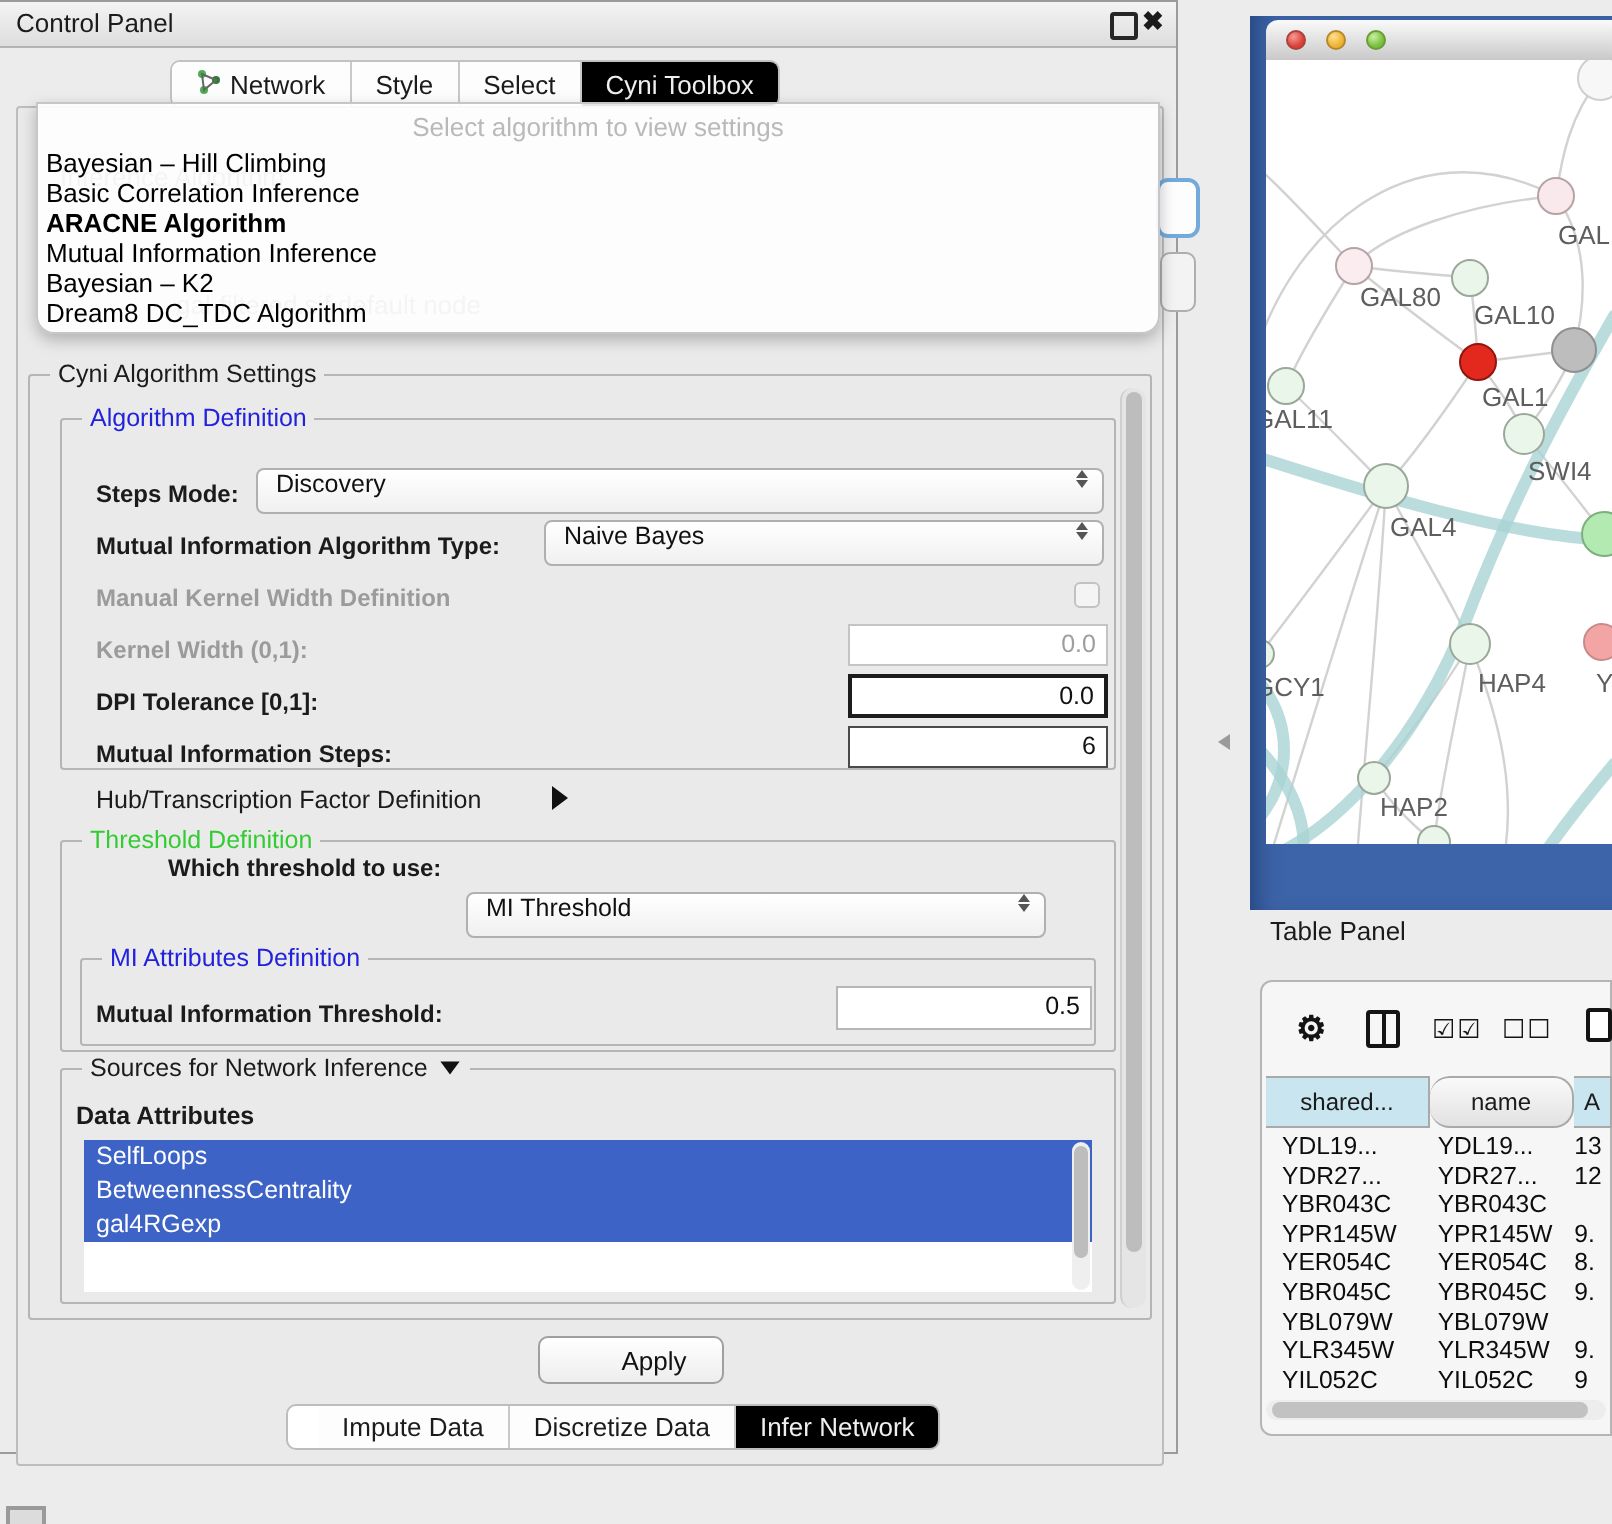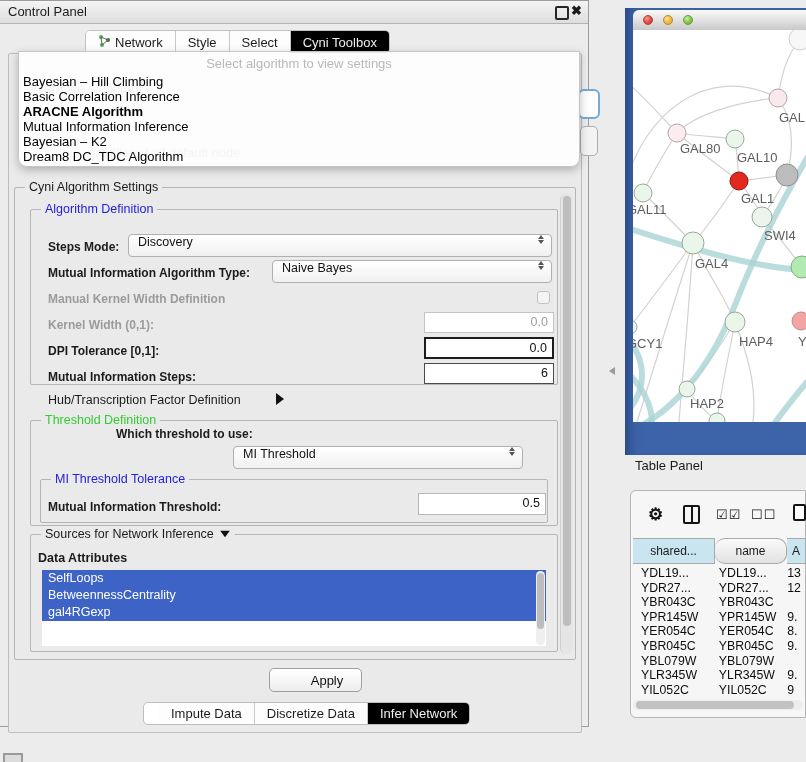--- a/index.html
+++ b/index.html
@@ -175,30 +175,30 @@
     <div class="abs field strong" style="left:424px;top:336px;width:130px;height:22px;">0.0</div>
     <span class="abs lbl" style="left:48px;top:369px;">Mutual Information Steps:</span>
     <div class="abs field norm" style="left:424px;top:362px;width:130px;height:21px;">6</div>
 
     <span class="abs" style="left:48px;top:392px;font-size:12.5px;color:#1b1b1b;">Hub/Transcription Factor Definition</span>
     <span class="abs tri-r" style="left:276px;top:392px;"></span>
 
     <div class="abs grp" style="left:30px;top:419px;width:528px;height:106px;">
       <span class="grp-title green">Threshold Definition</span>
     </div>
-    <span class="abs lbl" style="left:84px;top:426px;margin-left:32px;">Which threshold to use:</span>
+    <span class="abs lbl" style="left:84px;top:426px;">Which threshold to use:</span>
     <div class="abs combo" style="left:233px;top:445px;width:290px;height:23px;">
       <span class="cv">MI Threshold</span>
       <span class="spin">
           <i class="up"></i>
           <i class="dn"></i>
         </span>
     </div>
     <div class="abs grp" style="left:40px;top:478px;width:508px;height:44px;">
-      <span class="grp-title blue">MI Threshold Tolerance</span>
+      <span class="grp-title blue">MI Attributes Definition</span>
     </div>
     <span class="abs lbl" style="left:48px;top:499px;">Mutual Information Threshold:</span>
     <div class="abs field lite" style="left:418px;top:492px;width:128px;height:22px;">0.5</div>
 
     <div class="abs grp" style="left:30px;top:533px;width:528px;height:118px;">
       <span class="grp-title" style="display:flex;align-items:center;gap:5px;">
           <span>Sources for Network Inference</span>
           <span class="tri-d" style="transform:scale(.8);"></span>
         </span>
     </div>

